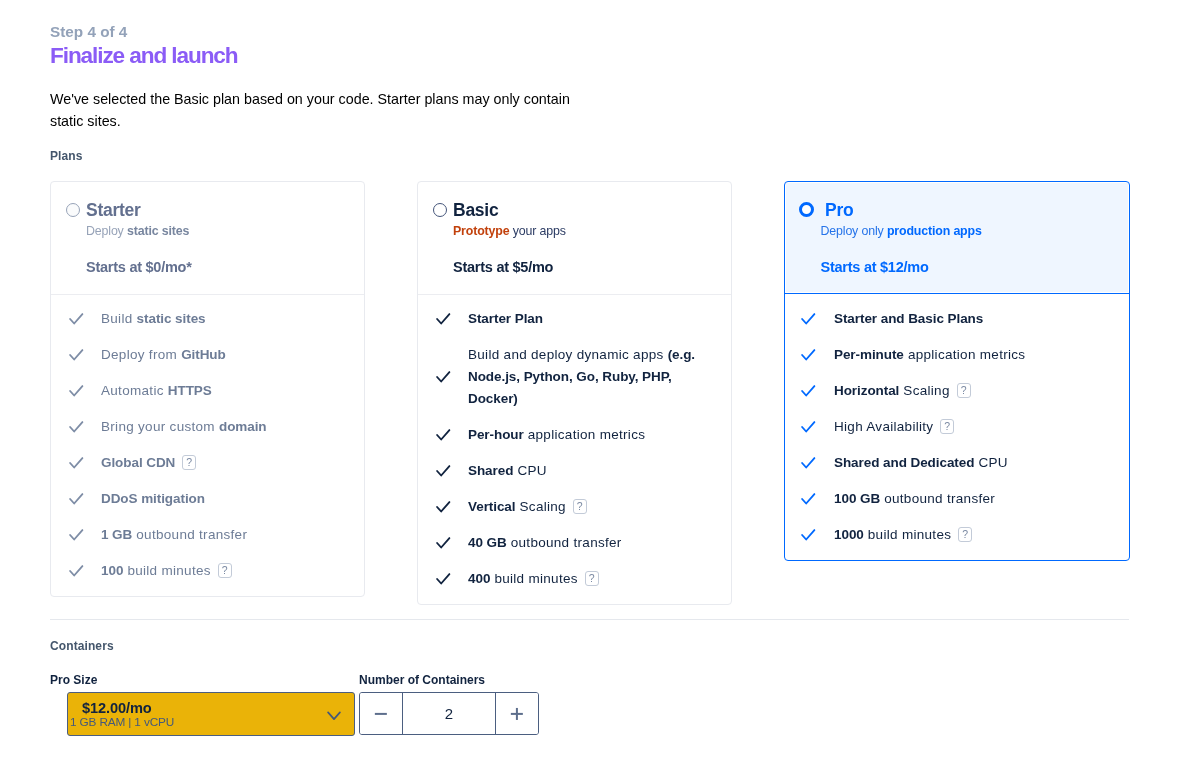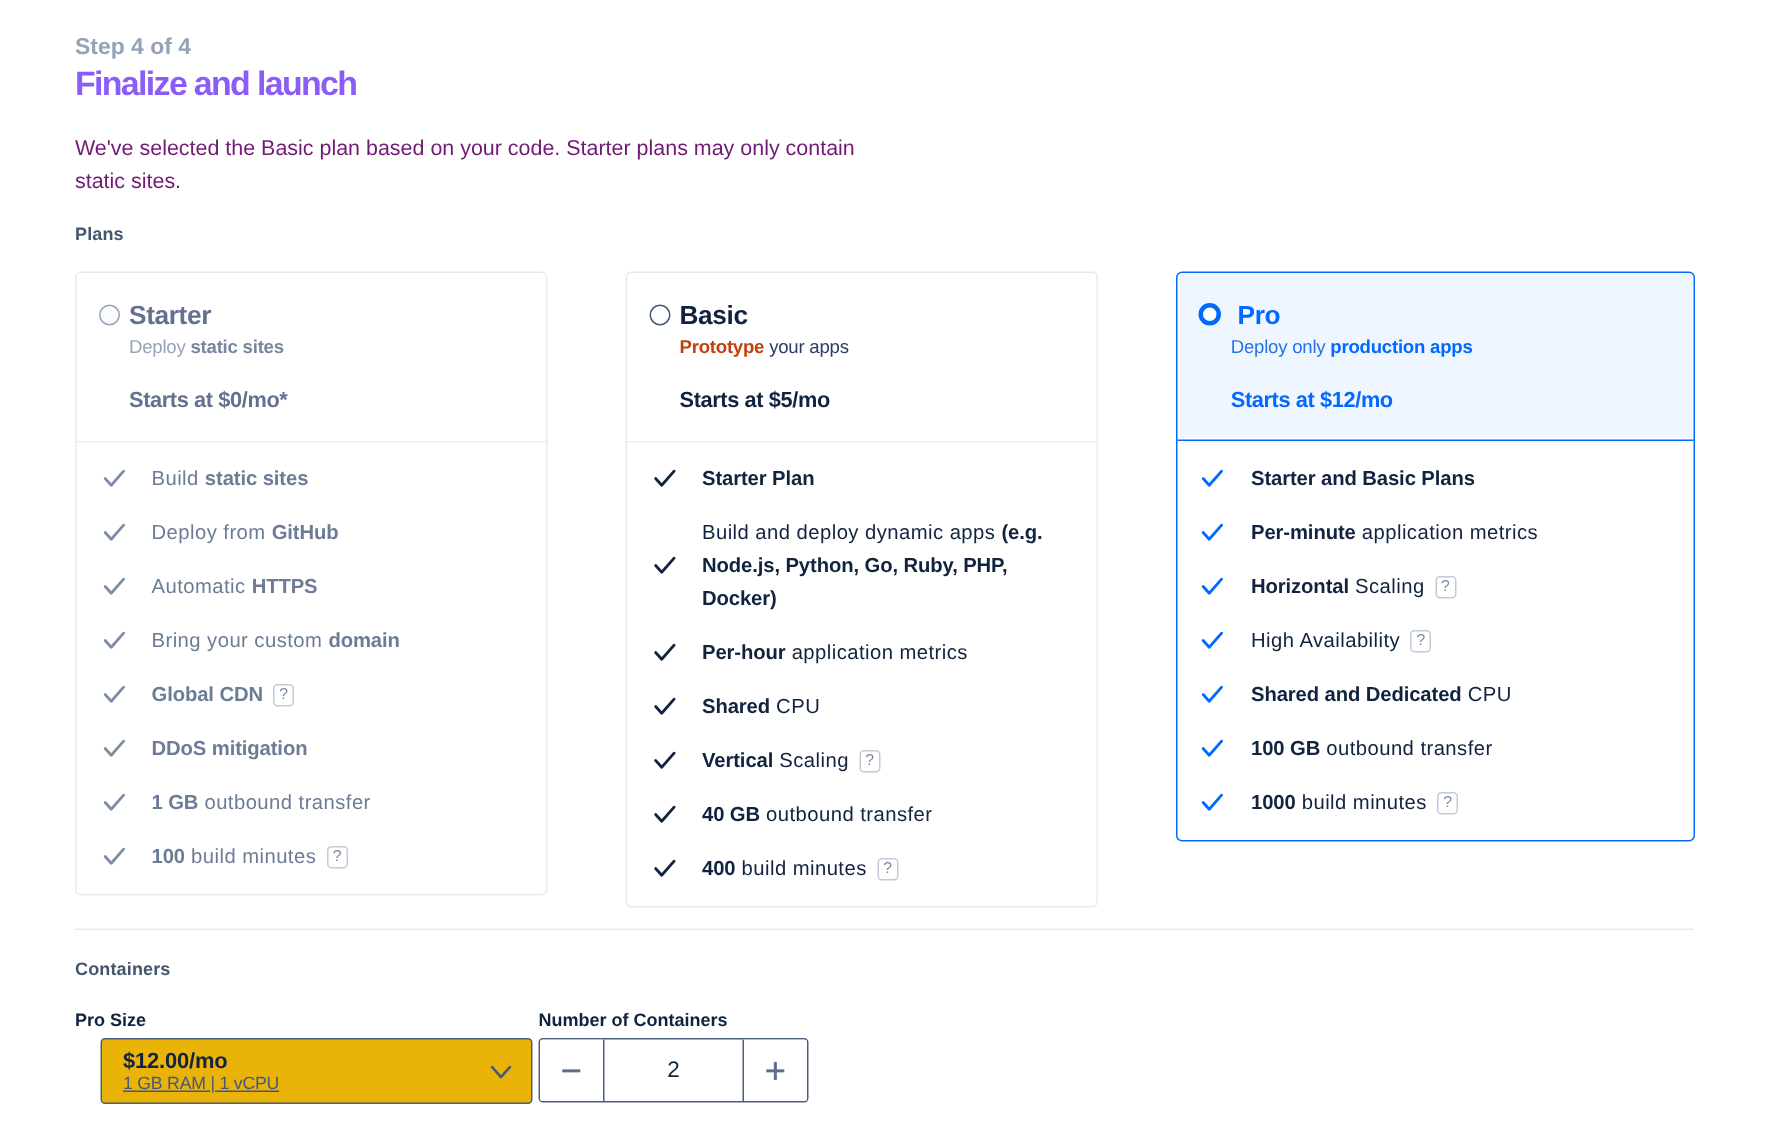--- a/index.html
+++ b/index.html
@@ -6,21 +6,21 @@
   html,body { width:1189px; height:757px; background:#ffffff; overflow:hidden; }
   body { font-family:"Liberation Sans", sans-serif; color:#11233f;
          -webkit-font-smoothing:antialiased; }
   .page { position:relative; width:1189px; height:757px; }
 
   .step { position:absolute; left:50px; top:13px; font-size:15.3px; font-weight:700;
           color:#93a2b9; letter-spacing:0px;margin-top:10px; }
   .title { position:absolute; left:50px; top:43px; font-size:22.6px; font-weight:700;
            color:#8b5cf6; letter-spacing:-1.1px; }
   .intro { position:absolute; left:50px; top:88px; width:524px; font-size:14.3px;
-           line-height:22px; color:#701a75; }
+           line-height:22px; color:#000000; }
   .plans-label { position:absolute; left:50px; top:149px; font-size:12px; font-weight:700;
                  color:#44566c; letter-spacing:0.1px; }
 
   .card { position:absolute; top:181px; width:315px; border:1.4px solid #e8eaef;
           border-radius:4px; background:#fff; }
   .card.selected { border:1.6px solid #0069ff; width:346px; }
 
   .card-head { position:relative; height:112px; }
   .card.selected .card-head { height:112px; border-bottom:1.6px solid #0069ff; }
   .card.selected .card-head::before { content:""; position:absolute; left:1px; right:1px;
@@ -65,22 +65,22 @@
           font-family:"Liberation Sans", sans-serif; }
 
   .divider { position:absolute; left:50px; top:619px; width:1079px; height:1px; background:#e5e8ed; }
   .containers-label { position:absolute; left:50px; top:639px; font-size:12px; font-weight:700;
                       color:#44566c; letter-spacing:0.1px; }
   .size-label { position:absolute; left:50px; top:673px; font-size:12px; font-weight:700; color:#11233f; }
   .select-box { position:absolute; left:50px; top:692px; width:288px; height:44px;
                 border:1.5px solid #4b5e80; border-radius:3px; background:#eab308;margin-left:17px; }
   .select-val { position:absolute; left:14px; top:7px; font-size:14.6px; font-weight:700;
                 color:#11233f; letter-spacing:-0.1px; }
-  .select-sub { position:absolute; left:14px; top:22px; font-size:11.8px; color:#44597b;
-                letter-spacing:-0.15px;text-decoration:underline; }
+  .select-sub { position:absolute; left:2px; top:22px; font-size:11.8px; color:#44597b;
+                letter-spacing:-0.15px; }
   .chev { position:absolute; left:259px; top:14px; width:14px; height:10px; color:#45587a; }
 
   .count-label { position:absolute; left:359px; top:673px; font-size:12px; font-weight:700; color:#11233f; }
   .stepper { position:absolute; left:359px; top:692px; height:43px; display:flex;
              border:1.5px solid #4b5e80; border-radius:3px; overflow:hidden; background:#fff; }
   .stp { width:42px; height:41px; position:relative; background:#fff; }
   .stp i { position:absolute; background:#5d6e8c; display:block; }
   .stp .hbar { left:50%; top:50%; width:12.3px; height:2.2px; transform:translate(-50%,-50%); }
   .stp .vbar { left:50%; top:50%; width:2.2px; height:12.1px; transform:translate(-50%,-50%); }
   .sr { position:absolute; width:1px; height:1px; overflow:hidden; clip:rect(0 0 0 0); white-space:nowrap; }

